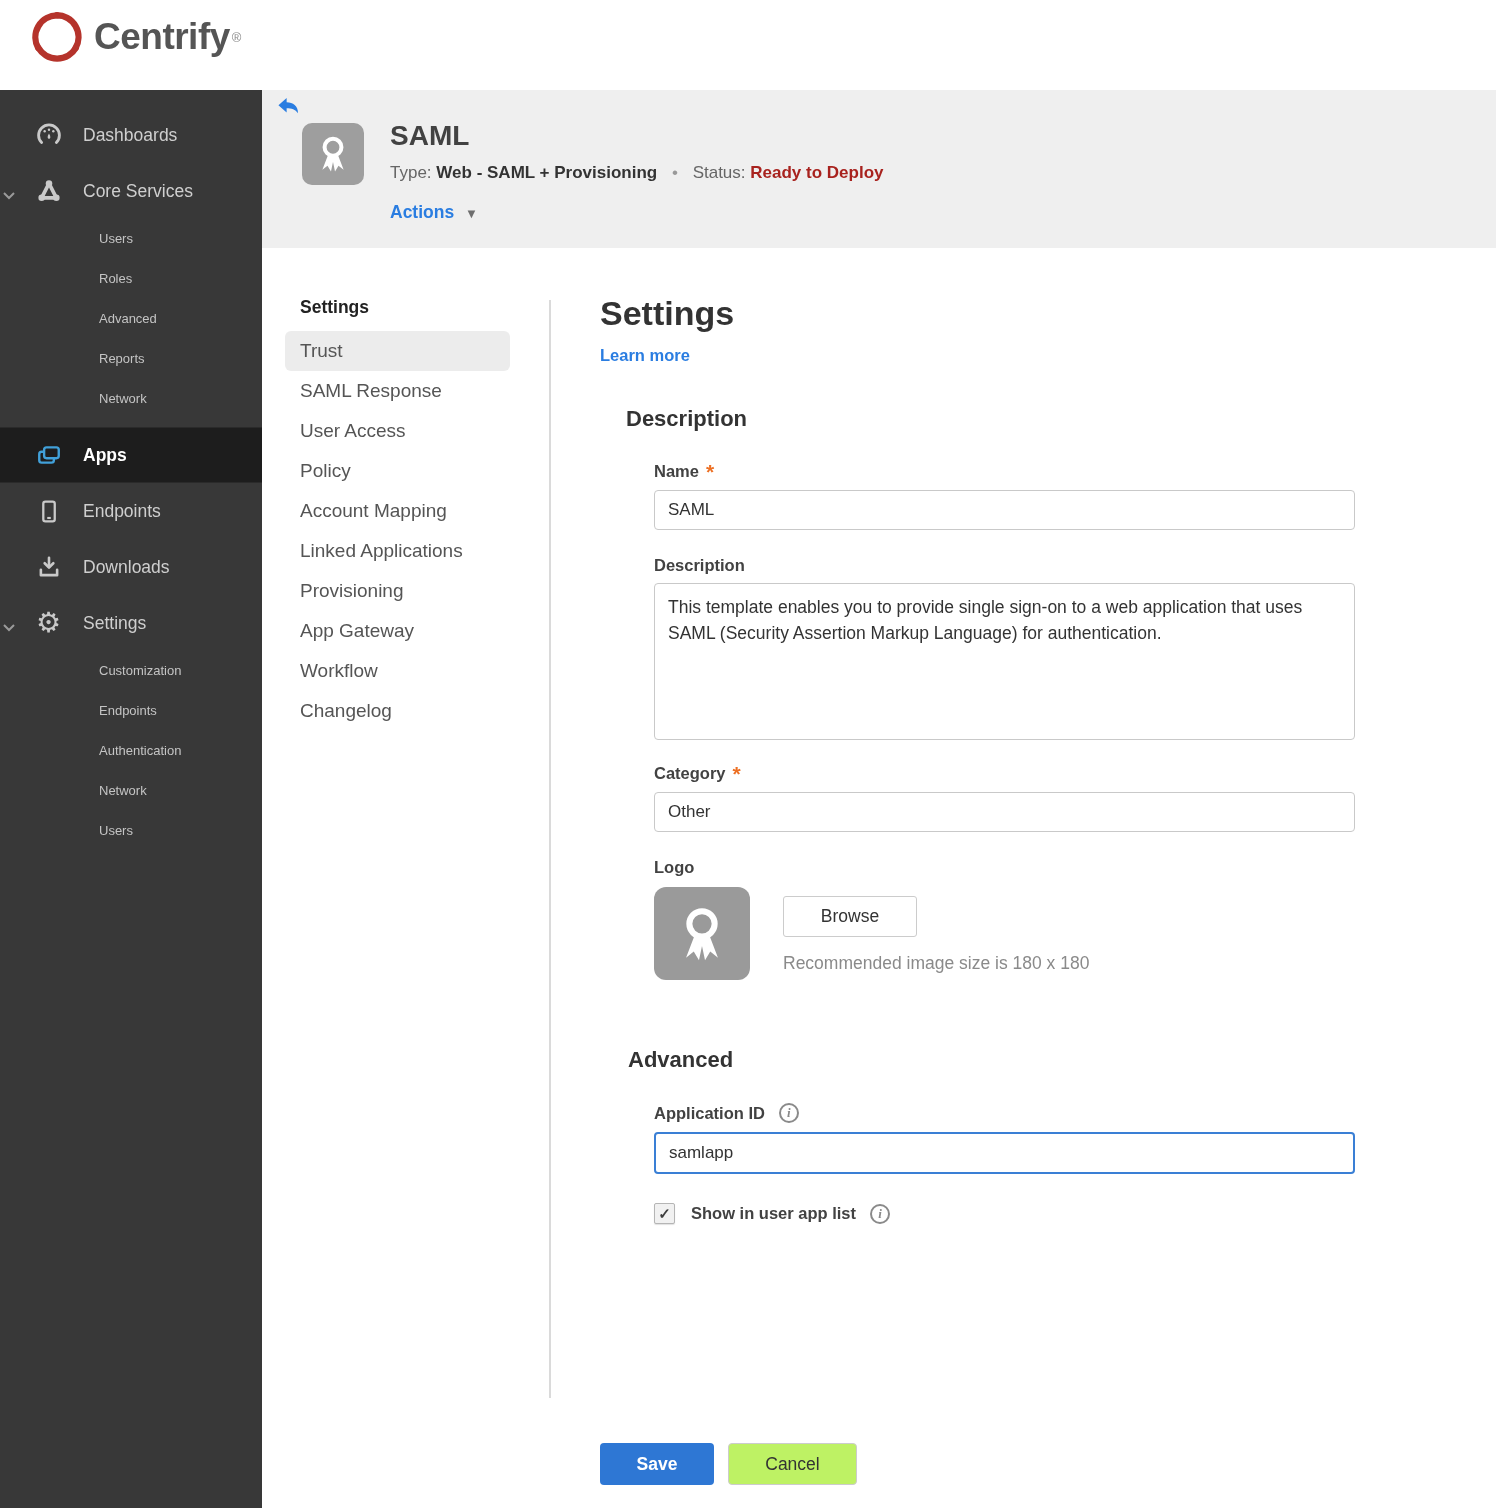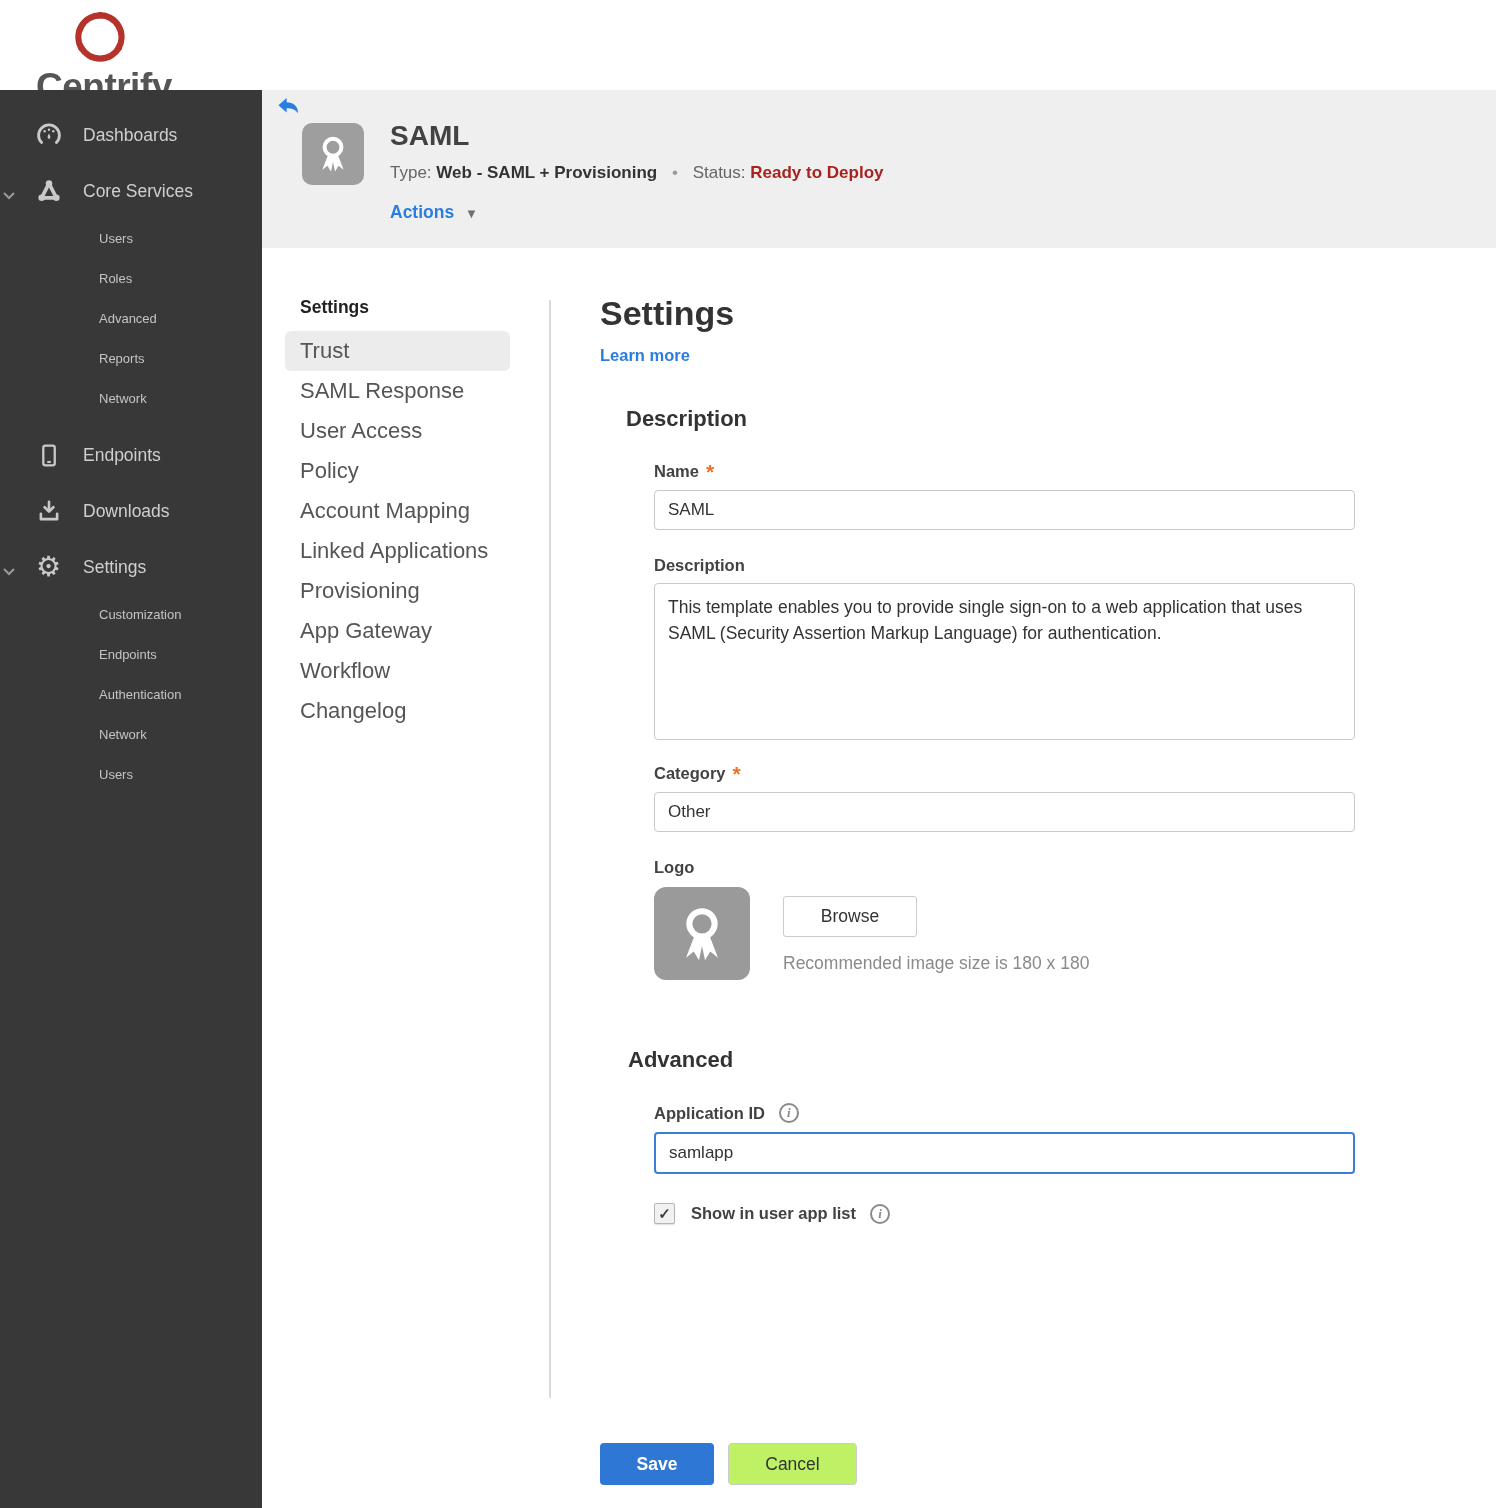--- a/index.html
+++ b/index.html
@@ -4,21 +4,21 @@
 <style>
   * { margin:0; padding:0; box-sizing:border-box; }
   html,body { background:#fff; }
   body {
     width:1496px; height:1508px; position:relative; overflow:hidden;
     font-family:"Liberation Sans", sans-serif; color:#333;
   }
 
   
   .topbar { position:absolute; left:0; top:0; width:1496px; height:90px; background:#fff; }
-  .brand { position:absolute; left:28px; top:8px; display:flex; align-items:center;flex-direction:column; }
+  .brand { position:absolute; left:28px; top:8px; display:flex; align-items:center; }
   .brand svg { width:58px; height:58px; }
   .brand-name { font-size:37px; font-weight:bold; color:#555; letter-spacing:-0.5px; margin-left:8px; }
   .brand-tm { font-size:13px; color:#888; vertical-align:super; margin-left:2px; }
 
   
   .sidebar { position:absolute; left:0; top:90px; width:262px; height:1418px; background:#383838; padding-top:17px; }
   .nav-item { position:relative; height:56px; display:flex; align-items:center; padding-left:35px; cursor:pointer; }
   .nav-item .ico { width:27px; height:27px; display:flex; align-items:center; justify-content:center; }
   .nav-item .lbl { margin-left:21px; font-size:17.5px; color:#cfcfcf; }
   .nav-item.active { background:#1d1d1d; border-top:1px solid #2a2a2a; border-bottom:1px solid #2a2a2a; }
@@ -40,21 +40,21 @@
   .actions-row { position:absolute; left:128px; top:112px; font-size:17.5px; font-weight:bold; color:#2a7de1; cursor:pointer; }
   .actions-caret { color:#6e6e6e; font-size:13px; margin-left:6px; }
 
   
   .content { position:absolute; left:262px; top:248px; width:1234px; height:1260px; background:#fff; }
   .vdivider { position:absolute; left:287px; top:52px; width:2px; height:1098px; background:#dadada; }
 
   
   .subnav { position:absolute; left:23px; top:49px; width:225px; }
   .subnav-header { font-size:17.5px; font-weight:bold; color:#222; padding-left:15px; margin-bottom:13px; }
-  .subnav-item { height:40px; line-height:40px; padding-left:15px; font-size:22px; color:#555; border-radius:6px; cursor:pointer; }
+  .subnav-item { height:40px; line-height:40px; padding-left:15px; font-size:19px; color:#555; border-radius:6px; cursor:pointer; }
   .subnav-item.selected { background:#ececec; }
 
   
   .main { position:absolute; left:338px; top:46px; width:755px; }
   .page-title { font-size:34px; font-weight:bold; color:#333; }
   .learn-more { display:inline-block; margin-top:13px; font-size:16.5px; font-weight:bold; color:#2a7de1; cursor:pointer; text-decoration:none; }
   .section-h { font-size:22px; font-weight:bold; color:#333; margin-left:26px; }
   .sec-desc { margin-top:41px; }
   .sec-adv { margin-top:67px;margin-left:28px; }
   .form { margin-left:54px; }
@@ -126,20 +126,29 @@
   </div>
 
   <div class="nav-sub">Users</div>
   <div class="nav-sub">Roles</div>
   <div class="nav-sub">Advanced</div>
   <div class="nav-sub">Reports</div>
   <div class="nav-sub">Network</div>
 
   <div class="apps-gap"></div>
 
+  <div class="nav-item active">
+    <span class="ico">
+      <svg viewBox="0 0 24 24" width="26" height="26">
+        <rect x="3" y="9" width="13.5" height="10" rx="2.2" fill="none" stroke="#41a0d9" stroke-width="2.2"></rect>
+        <rect x="7.5" y="5" width="13.5" height="10" rx="2.2" fill="#1d1d1d" stroke="#41a0d9" stroke-width="2.2"></rect>
+      </svg>
+    </span>
+    <span class="lbl">Apps</span>
+  </div>
 
   <div class="nav-item">
     <span class="ico">
       <svg viewBox="0 0 24 24" width="25" height="25">
         <rect x="7" y="2.5" width="11" height="19" rx="2" fill="none" stroke="#c9c9c9" stroke-width="2.2"></rect>
         <rect x="10.8" y="17.2" width="3.4" height="2" fill="#c9c9c9"></rect>
       </svg>
     </span>
     <span class="lbl">Endpoints</span>
   </div>

